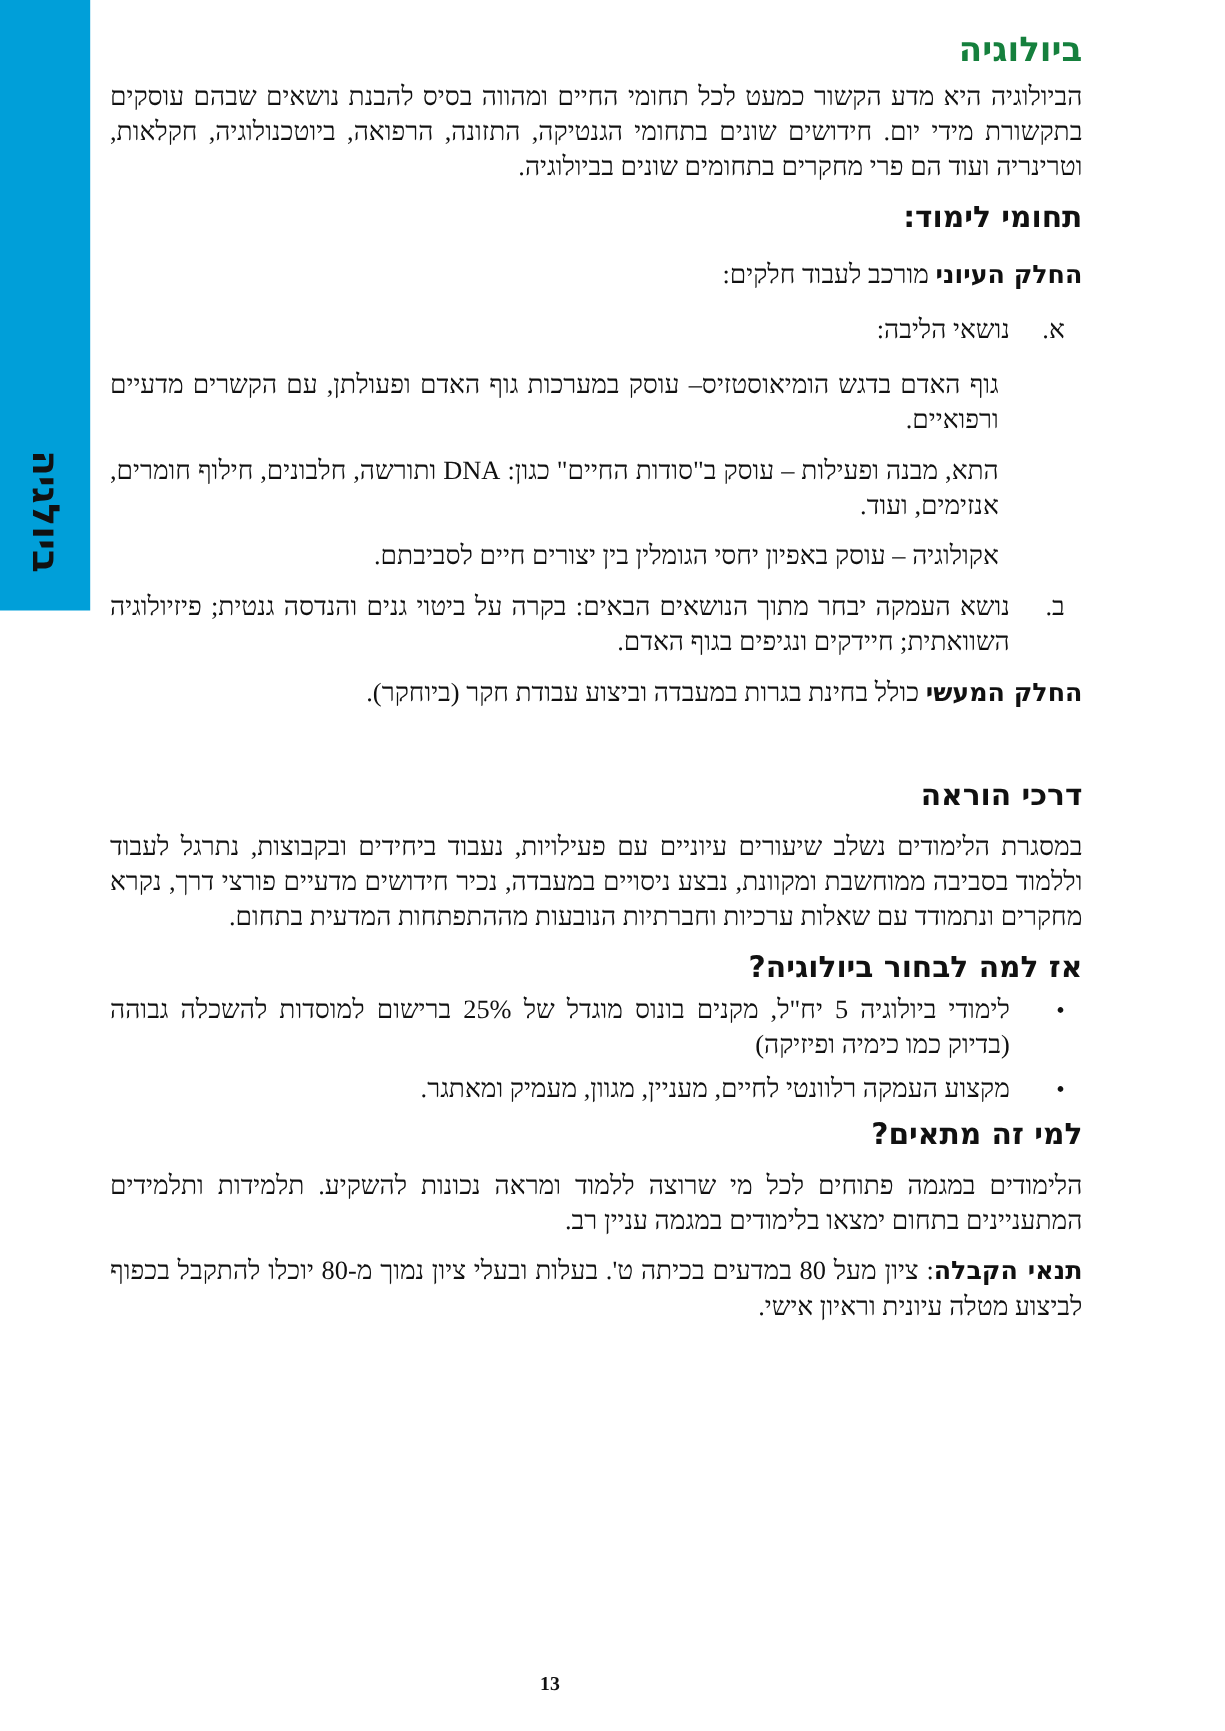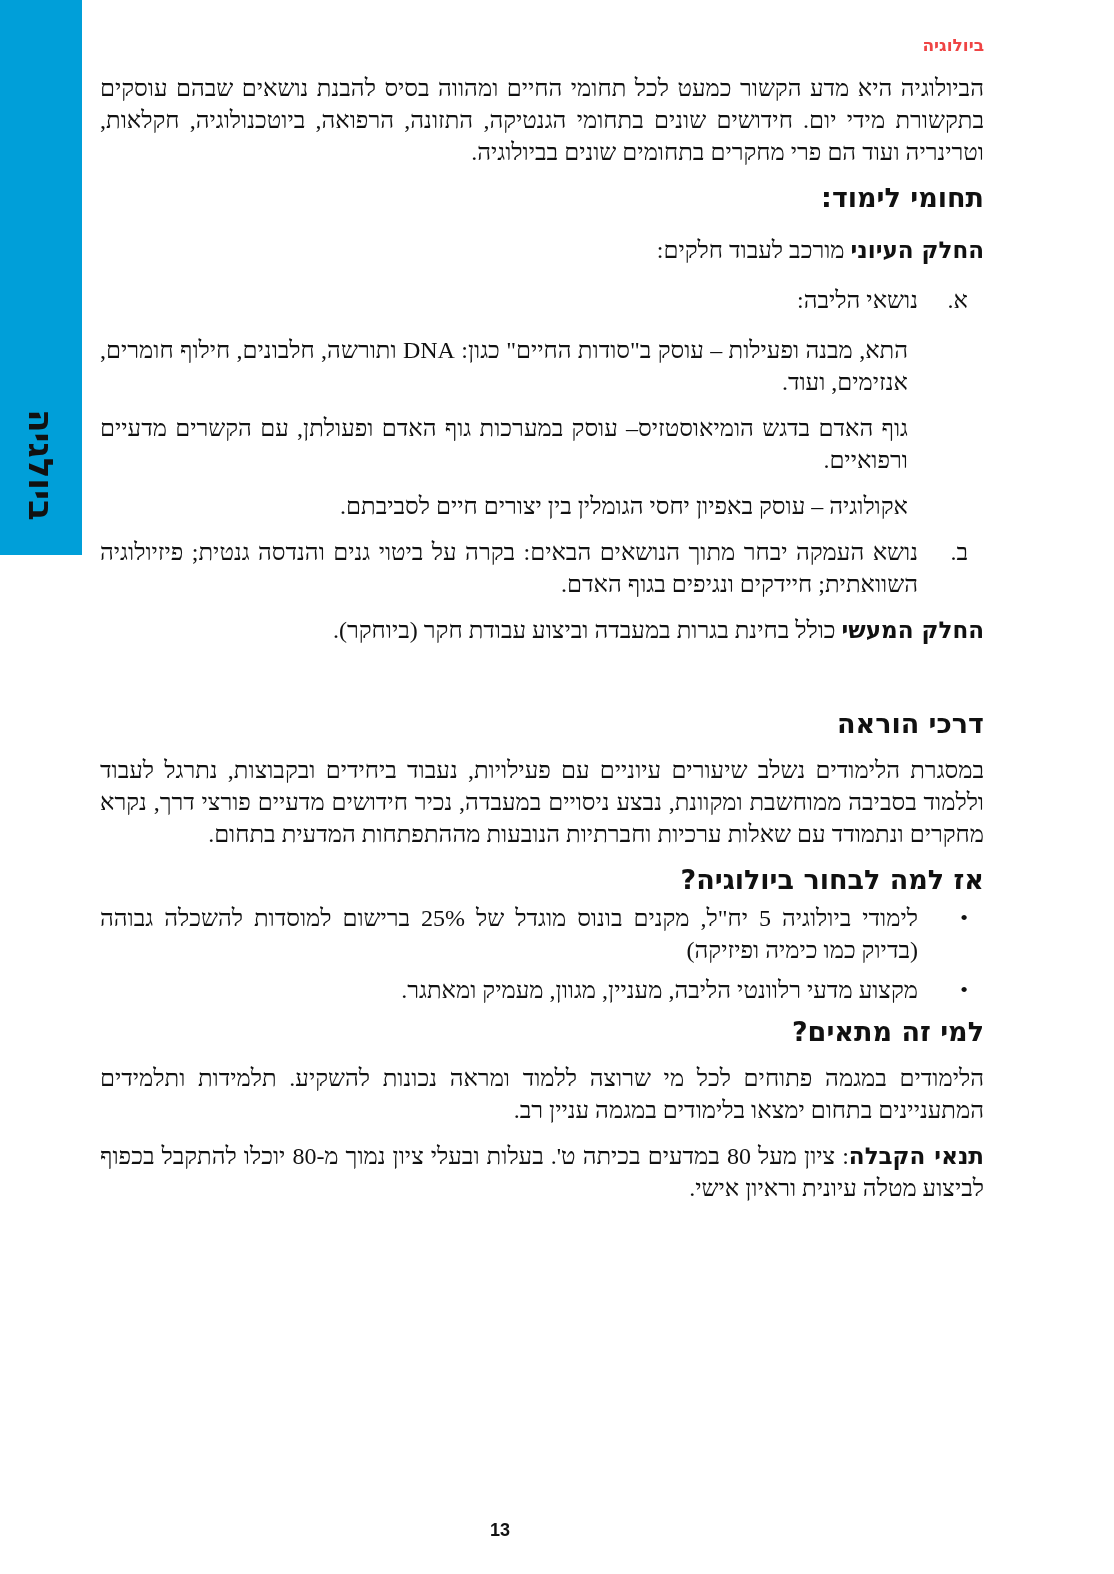--- a/index.html
+++ b/index.html
@@ -4,32 +4,32 @@
 <style>
   html, body { margin: 0; padding: 0; background: #ffffff; }
   body { width: 1114px; height: 1574px; position: relative; overflow: hidden;
          font-family: "Liberation Serif", "DejaVu Serif", serif; color: #111; }
   .side-tab { position: absolute; left: 0; top: 0; width: 82px; height: 555px; background: #009fd9; }
   .side-tab-label { position: absolute; left: 6px; top: 410px; width: 70px; height: 110px;
         display: flex; align-items: center; justify-content: center; }
   .side-tab-label span { display: inline-block; transform: rotate(90deg); white-space: nowrap;
         font-family: "DejaVu Sans", sans-serif; font-weight: bold; font-size: 34px; color: #111; }
   .content { position: absolute; left: 100px; top: 22px; width: 884px; direction: rtl; text-align: right; }
-  .title { font-family: "DejaVu Sans", sans-serif; font-weight: bold; color: #ef4444; font-size: 17px; margin: 6px 0 10px 0; line-height: 34px; }
+  .title { font-family: "DejaVu Sans", sans-serif; font-weight: bold; color: #15803d; font-size: 31px; margin: 6px 0 10px 0; line-height: 34px; }
   p { margin: 0; font-size: 24px; line-height: 32px; text-align: justify; text-align-last: right; }
   .gap { margin-bottom: 14px; }
   .h { font-family: "DejaVu Sans", sans-serif; font-weight: bold; font-size: 27px; line-height: 32px; margin: 0; }
   .b { font-family: "DejaVu Sans", sans-serif; font-weight: bold; font-size: 23px; }
   .indent { padding-right: 76px; }
   .list-item { display: flex; flex-direction: row; font-size: 24px; line-height: 32px; }
   .list-item .marker { width: 50px; flex: 0 0 50px; padding-right: 16px; }
   .list-item .body { flex: 1; text-align: justify; text-align-last: right; }
   .bullet .marker { font-size: 22px; }
   .page-number { position: absolute; left: 0; width: 1000px; top: 1520px; text-align: center;
-        font-family: Liberation Sans, sans-serif; font-weight: bold; font-size: 18px; }
+        font-family: Liberation Serif, serif; font-weight: bold; font-size: 18px; }
 </style>
 </head>
 <body>
 
 <div class="side-tab">
   <div class="side-tab-label">
     <span>ביולגיה</span>
   </div>
 </div>
 
@@ -40,43 +40,43 @@
 
   <div class="h" style="margin-bottom:20px">תחומי לימוד:</div>
 
   <p class="gap" style="margin-bottom:18px"><span class="b">החלק העיוני</span><span> מורכב לעבוד חלקים:</span></p>
 
   <div class="list-item" style="margin-bottom:18px">
     <span class="marker">א.</span>
     <span class="body">נושאי הליבה:</span>
   </div>
 
+  <p class="indent gap">גוף האדם בדגש הומיאוסטזיס– עוסק במערכות גוף האדם ופעולתן, עם הקשרים מדעיים ורפואיים.</p>
   <p class="indent gap">התא, מבנה ופעילות – עוסק ב"סודות החיים" כגון: DNA ותורשה, חלבונים, חילוף חומרים, אנזימים, ועוד.</p>
-  <p class="indent gap">גוף האדם בדגש הומיאוסטזיס– עוסק במערכות גוף האדם ופעולתן, עם הקשרים מדעיים ורפואיים.</p>
   <p class="indent gap">אקולוגיה – עוסק באפיון יחסי הגומלין בין יצורים חיים לסביבתם.</p>
 
   <div class="list-item" style="margin-bottom:14px">
     <span class="marker">ב.</span>
     <span class="body">נושא העמקה יבחר מתוך הנושאים הבאים: בקרה על ביטוי גנים והנדסה גנטית; פיזיולוגיה השוואתית; חיידקים ונגיפים בגוף האדם.</span>
   </div>
 
   <p style="margin-bottom:62px"><span class="b">החלק המעשי</span><span> כולל בחינת בגרות במעבדה וביצוע עבודת חקר (ביוחקר).</span></p>
 
   <div class="h" style="margin-bottom:14px">דרכי הוראה</div>
   <p class="gap">במסגרת הלימודים נשלב שיעורים עיוניים עם פעילויות, נעבוד ביחידים ובקבוצות, נתרגל לעבוד וללמוד בסביבה ממוחשבת ומקוונת, נבצע ניסויים במעבדה, נכיר חידושים מדעיים פורצי דרך, נקרא מחקרים ונתמודד עם שאלות ערכיות וחברתיות הנובעות מההתפתחות המדעית בתחום.</p>
 
   <div class="h" style="margin-bottom:6px">אז למה לבחור ביולוגיה?</div>
 
   <div class="list-item bullet" style="margin-bottom:8px">
     <span class="marker">•</span>
     <span class="body">לימודי ביולוגיה 5 יח"ל, מקנים בונוס מוגדל של 25% ברישום למוסדות להשכלה גבוהה (בדיוק כמו כימיה ופיזיקה)</span>
   </div>
   <div class="list-item bullet" style="margin-bottom:10px">
     <span class="marker">•</span>
-    <span class="body">מקצוע מדעי רלוונטי הליבה, מעניין, מגוון, מעמיק ומאתגר.</span>
+    <span class="body">מקצוע העמקה רלוונטי לחיים, מעניין, מגוון, מעמיק ומאתגר.</span>
   </div>
 
   <div class="h" style="margin-bottom:14px">למי זה מתאים?</div>
   <p class="gap">הלימודים במגמה פתוחים לכל מי שרוצה ללמוד ומראה נכונות להשקיע. תלמידות ותלמידים המתעניינים בתחום ימצאו בלימודים במגמה עניין רב.</p>
 
   <p><span class="b">תנאי הקבלה</span><span>: ציון מעל 80 במדעים בכיתה ט'. בעלות ובעלי ציון נמוך מ-80 יוכלו להתקבל בכפוף לביצוע מטלה עיונית וראיון אישי.</span></p>
 </div>
 
 <div class="page-number">13</div>
 

